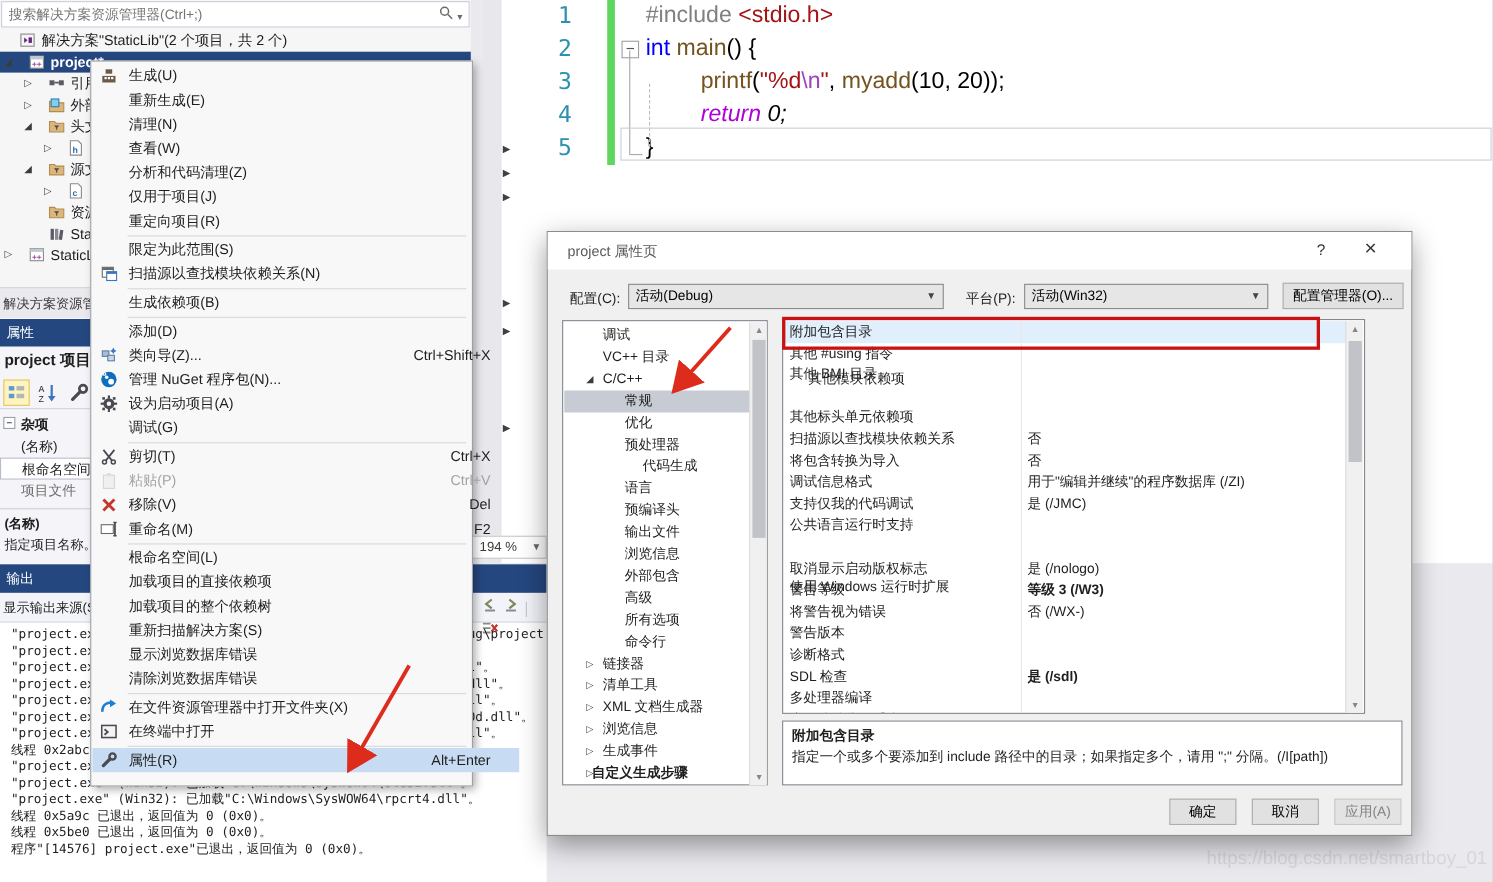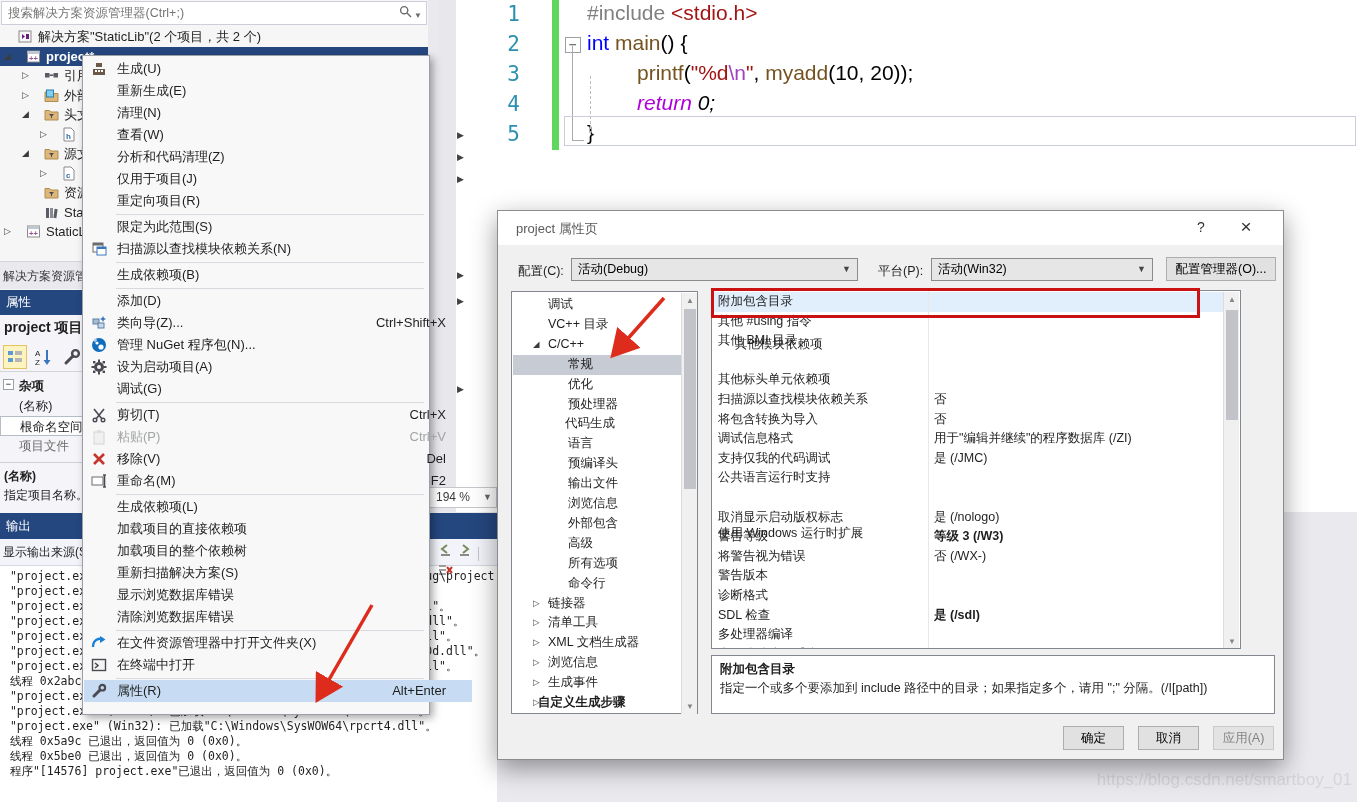--- a/index.html
+++ b/index.html
@@ -461,21 +461,21 @@
               <rect x="1" y="4" width="11" height="8" fill="#fff" stroke="#6B6B6B"></rect>
               <line x1="13.5" y1="2" x2="13.5" y2="14" stroke="#4A4A52" stroke-width="1.6"></line>
               <line x1="12" y1="2" x2="15" y2="2" stroke="#4A4A52" stroke-width="1.4"></line>
               <line x1="12" y1="14" x2="15" y2="14" stroke="#4A4A52" stroke-width="1.4"></line>
             </svg></span>
           <span class="mi-label">重命名(M)</span>
           <span class="mi-short">F2</span>
         </div>
         <div class="menu-sep" style="top: 437.5px;"></div>
         <div class="menu-item" style="top: 440px;">
-          <span class="mi-label">生成依赖项(L)</span>
+          <span class="mi-label">根命名空间(L)</span>
         </div>
         <div class="menu-item" style="top: 462px;">
           <span class="mi-label">加载项目的直接依赖项</span>
         </div>
         <div class="menu-item" style="top: 484px;">
           <span class="mi-label">加载项目的整个依赖树</span>
         </div>
         <div class="menu-item" style="top: 506px;">
           <span class="mi-label">重新扫描解决方案(S)</span>
         </div>
@@ -543,21 +543,21 @@
           <div class="dlg-tree-row sel" style="top: 62.7px;">
             <span style="position: absolute; left: 55px;">常规</span>
           </div>
           <div class="dlg-tree-row" style="top: 82.6px;">
             <span style="position: absolute; left: 55px;">优化</span>
           </div>
           <div class="dlg-tree-row" style="top: 102.5px;">
             <span style="position: absolute; left: 55px;">预处理器</span>
           </div>
           <div class="dlg-tree-row" style="top: 122.4px;">
-            <span style="position: absolute; left: 52px;">代码生成</span>
+            <span style="position: absolute; left: 71px;">代码生成</span>
           </div>
           <div class="dlg-tree-row" style="top: 142.3px;">
             <span style="position: absolute; left: 55px;">语言</span>
           </div>
           <div class="dlg-tree-row" style="top: 162.2px;">
             <span style="position: absolute; left: 55px;">预编译头</span>
           </div>
           <div class="dlg-tree-row" style="top: 182.1px;">
             <span style="position: absolute; left: 55px;">输出文件</span>
           </div>

